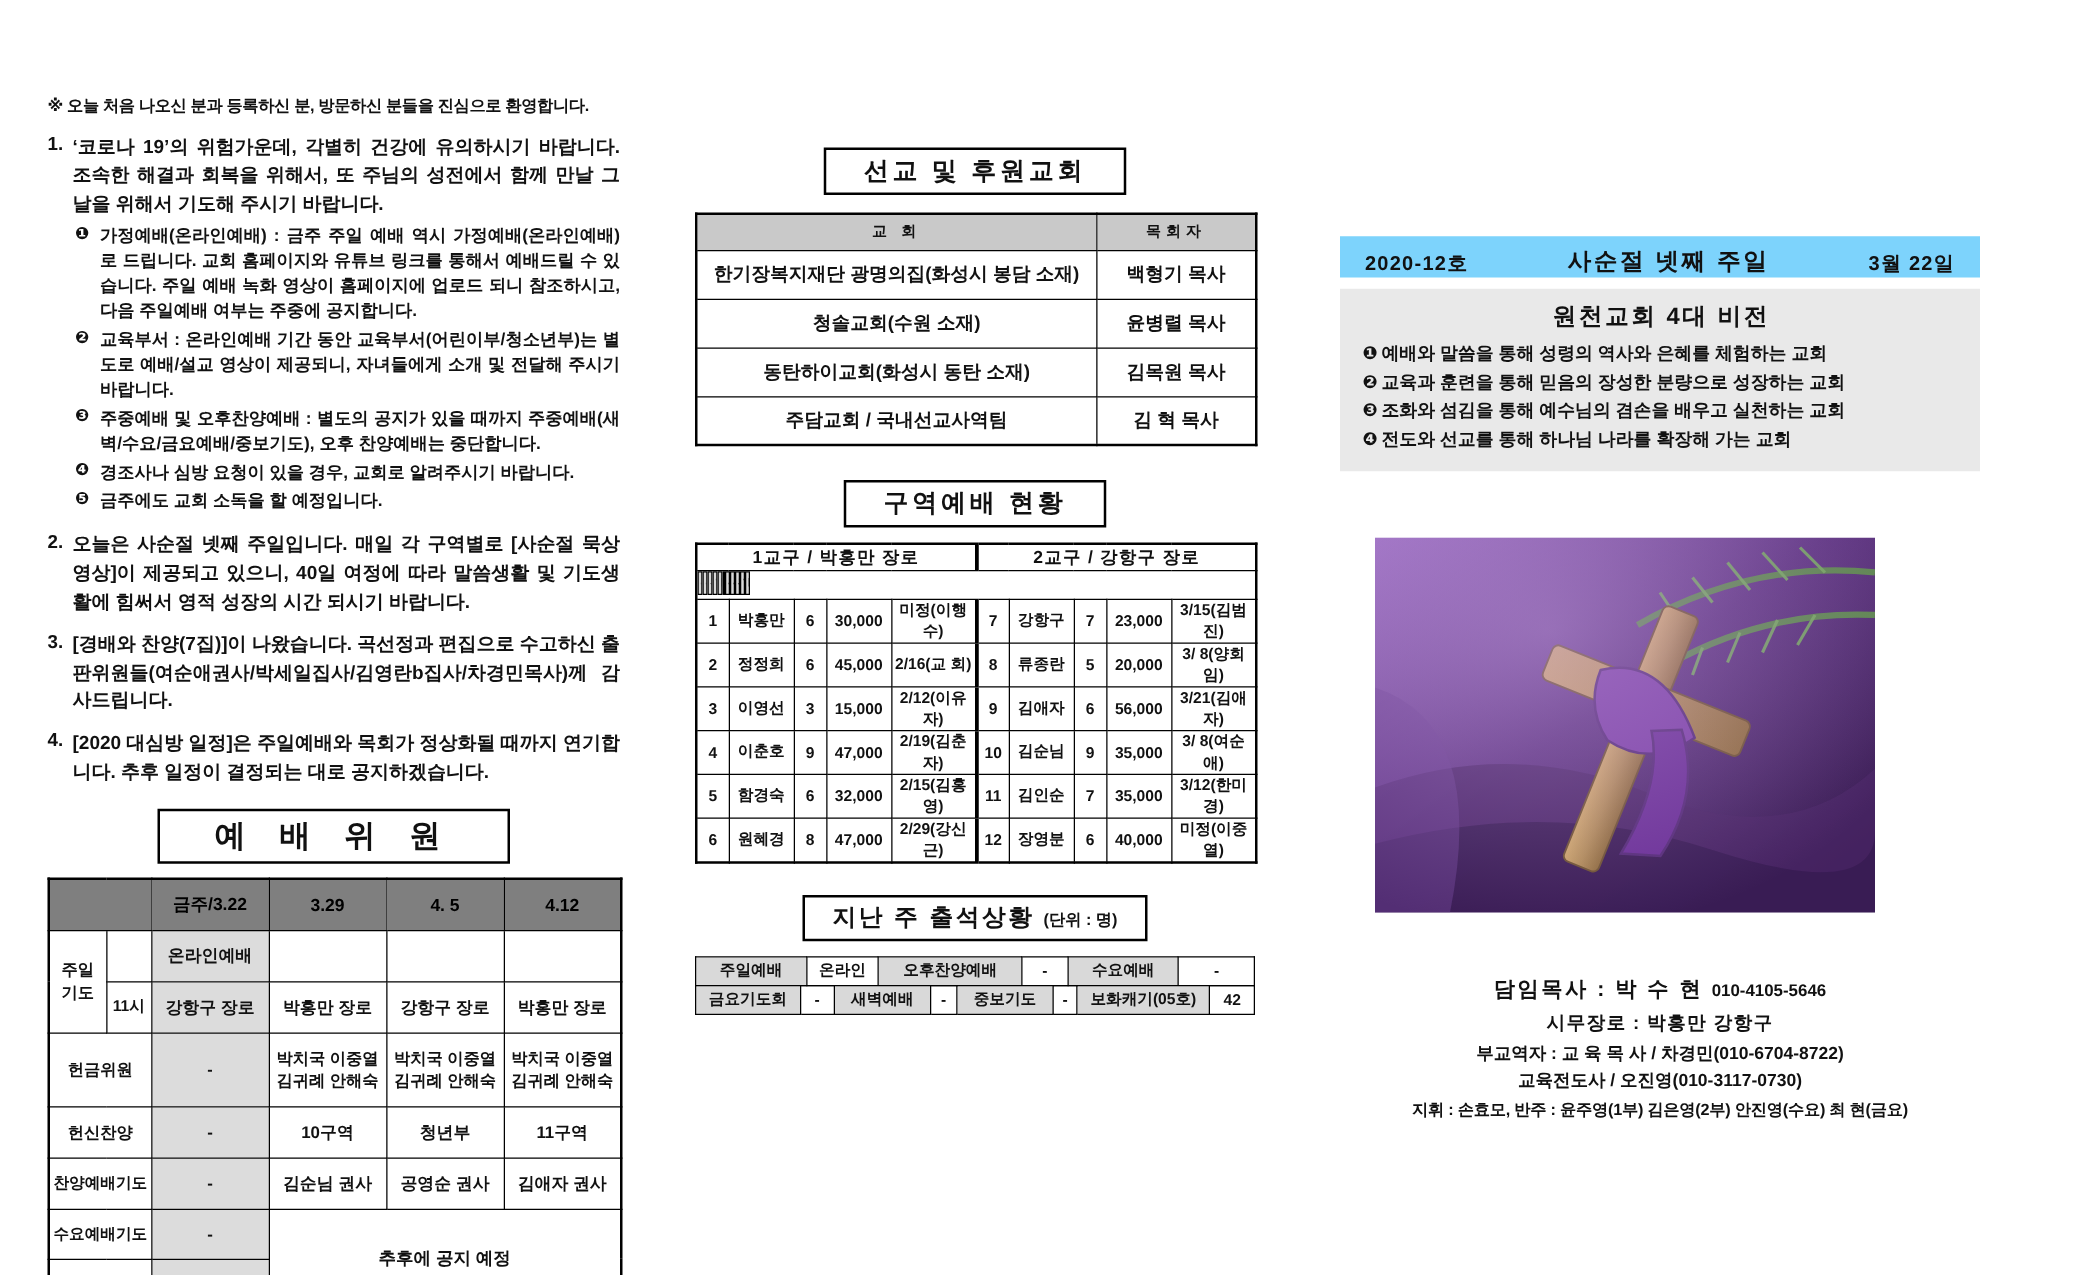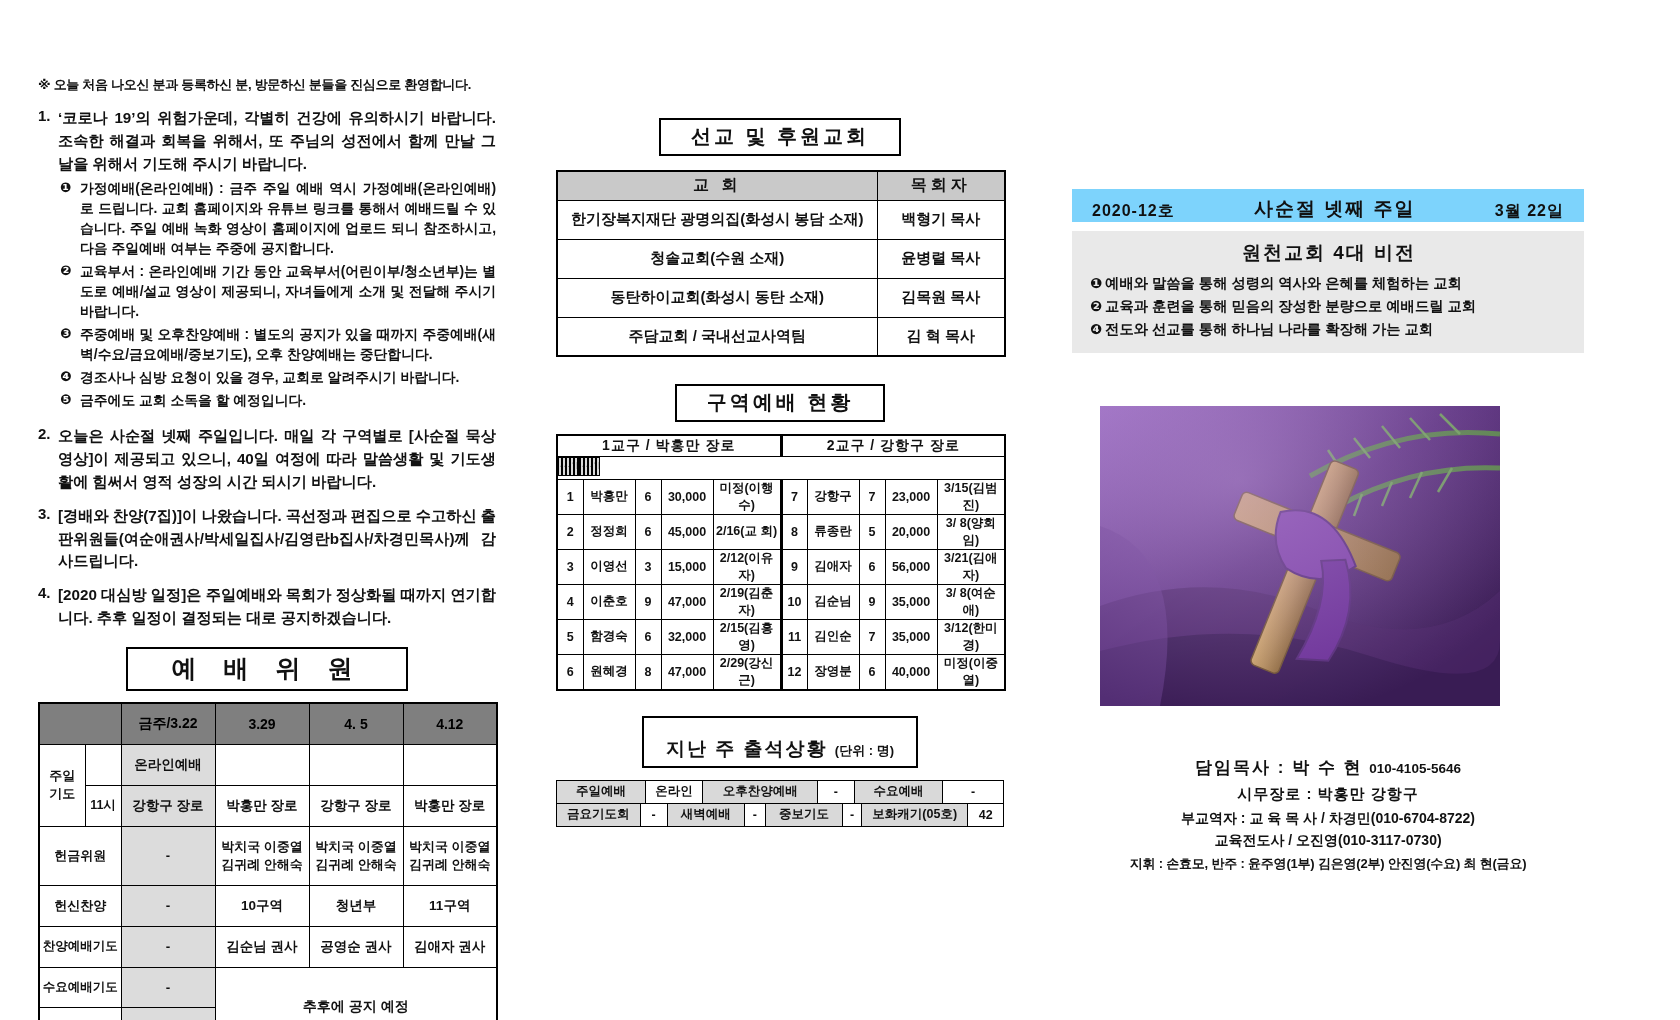--- a/index.html
+++ b/index.html
@@ -20,21 +20,21 @@
   .subs { margin:4px 0 2px 2px; }
   .sub { display:flex; margin-bottom:3px; }
   .sub .mk { width:20px; flex:0 0 20px; font-size:13.5px; font-weight:700; }
   .sub .txt { font-size:13.8px; font-weight:700; line-height:1.45; text-align:justify; }
 
   
   .title-box { display:block; width:fit-content; margin:0 auto; border:2px solid #000;
                background:#fff; font-weight:800; text-align:center; }
   .tb-worship { font-size:25px; letter-spacing:10px; padding:3px 44px 4px; margin-top:17px; margin-bottom:11px; }
   .tb-mid { font-size:20px; letter-spacing:3px; padding:3px 30px 4px; }
-  .tb-att { font-size:19px; letter-spacing:2px; padding:18px 22px 4px; }
+  .tb-att { font-size:19px; letter-spacing:2px; padding:3px 22px 4px; }
   .tb-att .unit { font-size:13px; letter-spacing:0; font-weight:800; }
 
   
   table { border-collapse:collapse; table-layout:fixed; width:100%; }
   td { border:1px solid #000; text-align:center; vertical-align:middle; font-weight:700; overflow:hidden; }
 
   
   .worship { border:2px solid #000; }
   .worship td { font-size:13.5px; padding:11px 2px; }
   .worship .whdr td { background:#7f7f7f; color:#000000; height:26px; font-size:14px; }
@@ -47,21 +47,21 @@
   .worship .r-off td { height:44px; font-size:13px; }
   .worship .r-ded td { height:27px; }
   .worship .r-pra td { height:25px; }
   .worship .r-wed td, .worship .r-fri td { height:25px; }
   .worship .r-din td { height:26px; }
   .worship .notice { font-size:14px; }
 
   
   .church { margin-top:14px; border:2px solid #000; }
   .church td { height:39px; font-size:15px; }
-  .church .hdr td { background:#c9c9c9; height:29px; font-size:16px; letter-spacing:4px; }
+  .church .hdr td { background:#c9c9c9; height:29px; font-size:12px; letter-spacing:4px; }
 
   
   .district { margin-top:12px; border:2px solid #000; }
   .district td { height:23px; font-size:12.5px; padding:0 1px; }
   .district .gtitle td { height:21px; font-size:14px; letter-spacing:1px; }
   .district .sub td { background:#d9d9d9; height:19px; font-size:12px; }
   .district .gsep { border-left:3px solid #000; }
 
   
   .att { margin-top:12px; }
@@ -418,21 +418,24 @@
     <span class="rtitle">사순절 넷째 주일</span>
     <span class="rdate">3월 22일</span>
   </div>
 
   <div class="vision">
     <div class="vtitle">원천교회 4대 비전</div>
     <div class="v-item">
       <span class="mk">❶</span><b>예배와 말씀</b><span>을 통해 성령의 역사와 은혜를 체험하는 교회</span>
     </div>
     <div class="v-item">
-      <span class="mk">❷</span><b>교육과 훈련</b><span>을 통해 믿음의 장성한 분량으로 예배드릴 교회</span>
+      <span class="mk">❷</span><b>교육과 훈련</b><span>을 통해 믿음의 장성한 분량으로 성장하는 교회</span>
+    </div>
+    <div class="v-item">
+      <span class="mk">❸</span><b>조화와 섬김</b><span>을 통해 예수님의 겸손을 배우고 실천하는 교회</span>
     </div>
     <div class="v-item">
       <span class="mk">❹</span><b>전도와 선교</b><span>를 통해 하나님 나라를 확장해 가는 교회</span>
     </div>
   </div>
 
   <div class="photo">
     <svg viewBox="0 0 400 300">
       <defs>
         <linearGradient id="pg" x1="0" y1="0" x2="1" y2="1">

